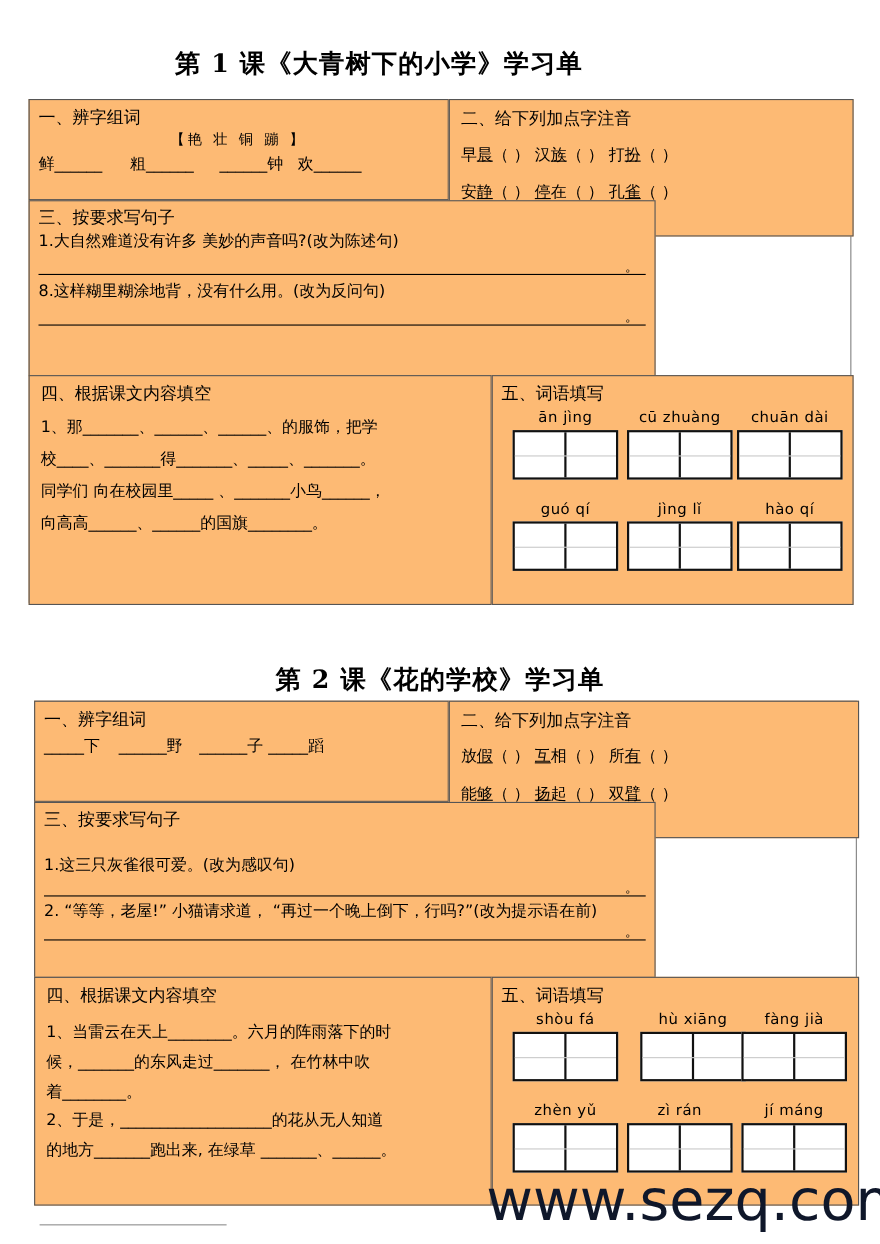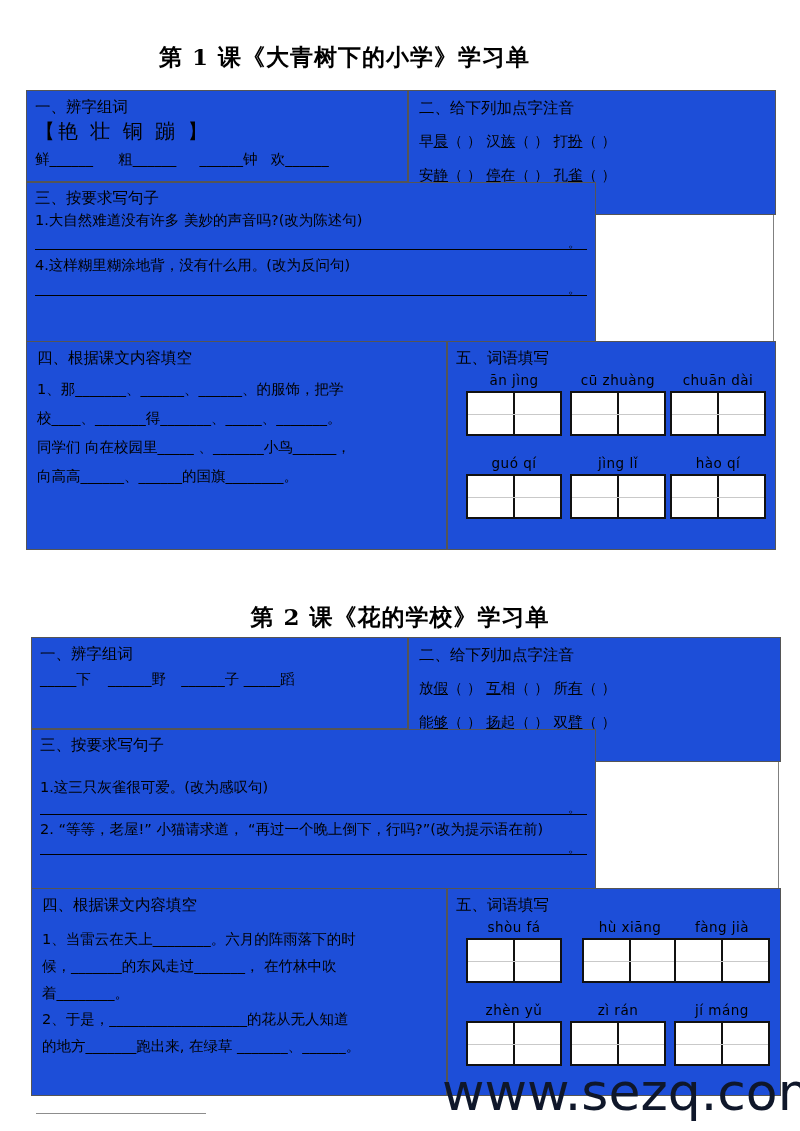--- a/index.html
+++ b/index.html
@@ -41,38 +41,39 @@
     background: #fff;
   }
   #sheet-1 { left: 26px; top: 90px; width: 748px; height: 458px; }
   #sheet-2 { left: 31px; top: 637px; width: 748px; height: 457px; }
 
   
   .blk {
     position: absolute;
     border: 1.2px solid #555;
     box-sizing: border-box;
-    background: #1d4ed8;
+    background: #fdba74;
   }
 
   .hd {
     font-size: 15.5px;
     line-height: 1.35;
     white-space: nowrap;
   }
   .txt {
     font-size: 14.5px;
     line-height: 1.55;
   }
   .u { text-decoration: underline; }
 
   
   .bank {
-    font-size: 20px;
+    font-size: 13px;
     letter-spacing: 3px;
+    text-align: center;
   }
 
   
   .rule {
     border-bottom: 1.1px solid #000;
     height: 0;
   }
   .rule-wrap { position: relative; }
   .dot-end {
     position: absolute;
@@ -173,21 +174,21 @@
       </div>
     </div>
 
     <div class="blk" style="left:-1px; top:91px; width:570px; height:160px; padding:5px 8px 0 8px;">
       <div class="hd">三、按要求写句子</div>
       <div class="txt" style="">1.大自然难道没有许多  美妙的声音吗?(改为陈述句)</div>
       <div class="rule-wrap" style="margin-top:18px;">
         <div class="rule"></div>
         <div class="dot-end">。</div>
       </div>
-      <div class="txt" style="margin-top:4px;">4.这样糊里糊涂地背，没有什么用。(改为反问句)</div>
+      <div class="txt" style="margin-top:4px;">8.这样糊里糊涂地背，没有什么用。(改为反问句)</div>
       <div class="rule-wrap" style="margin-top:18px;">
         <div class="rule"></div>
         <div class="dot-end">。</div>
       </div>
     </div>
 
     <div class="blk" style="left:-1px; top:250px; width:421px; height:209px; padding:6px 8px 0 10px;">
       <div class="hd">四、根据课文内容填空</div>
       <div class="txt" style="margin-top:6px; line-height:2.0;">
         <div>1、那_______、______、______、的服饰，把学</div>

